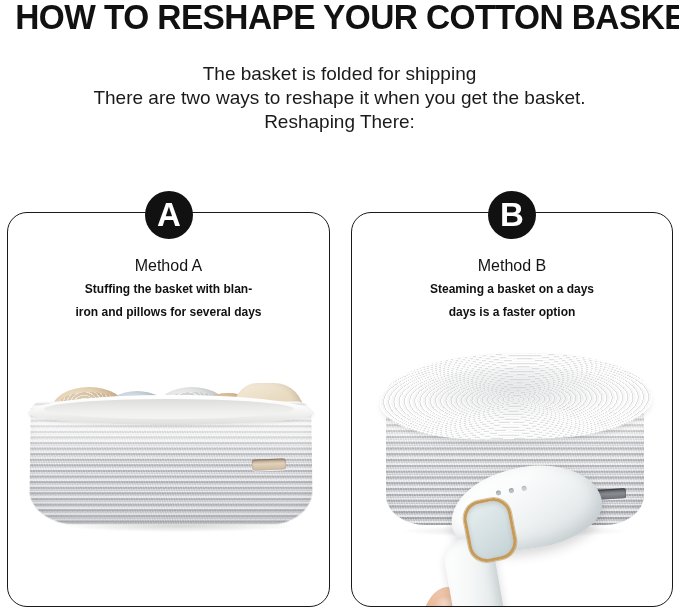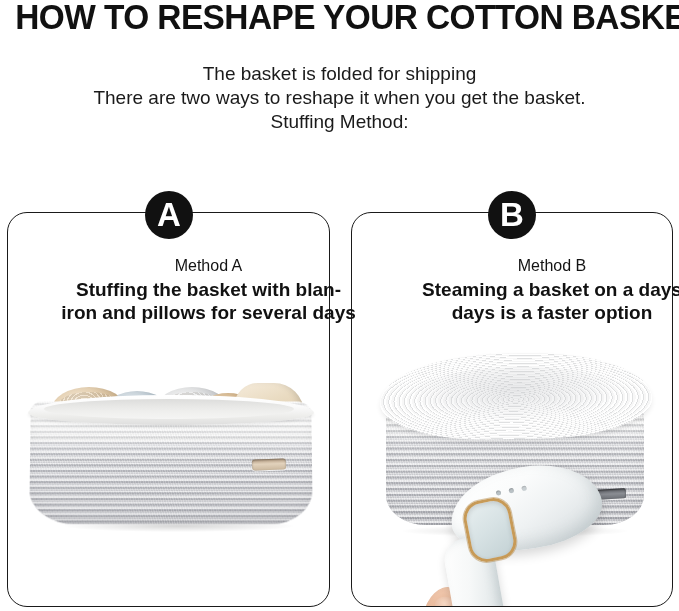--- a/index.html
+++ b/index.html
@@ -82,33 +82,32 @@
   }
   #badge-a { left: 145px; }
   #badge-b { left: 488px; }
 
   .card-caption {
     position: absolute;
     top: 255px;
     width: 323px;
     text-align: center;
     z-index: 4;
-    padding-left: 40px;
   }
   #caption-a { left: 7px; }
   #caption-b { left: 351px; width: 322px; }
 
   .caption-title {
     font-size: 16px;
     font-weight: 400;
     line-height: 22px;
     color: #131313;
   }
   .caption-body {
-    font-size: 19px;
+    font-size: 12px;
     font-weight: 700;
     line-height: 23px;
     color: #111111;
     margin-top: 1px;
   }
   .caption-body span { display: block; white-space: nowrap; }
 
   
   .photo {
     position: absolute;
@@ -426,21 +425,21 @@
   #card-b .photo { clip-path: inset(0 round 19px); }
 </style>
 </head>
 <body>
 
 <div class="page-title">HOW TO RESHAPE YOUR COTTON BASKET</div>
 
 <div class="subtitle-block">
   <div class="subtitle-line">The basket is folded for shipping</div>
   <div class="subtitle-line">There are two ways to reshape it when you get the basket.</div>
-  <div class="subtitle-line">Stuffing Method:</div>
+  <div class="subtitle-line">Reshaping There:</div>
 </div>
 
 <div class="card" id="card-a">
   <div class="photo">
 
     <div class="basketA">
       <div class="shadowA"></div>
 
       <div class="rollsA">
         <div class="roll roll-1">

